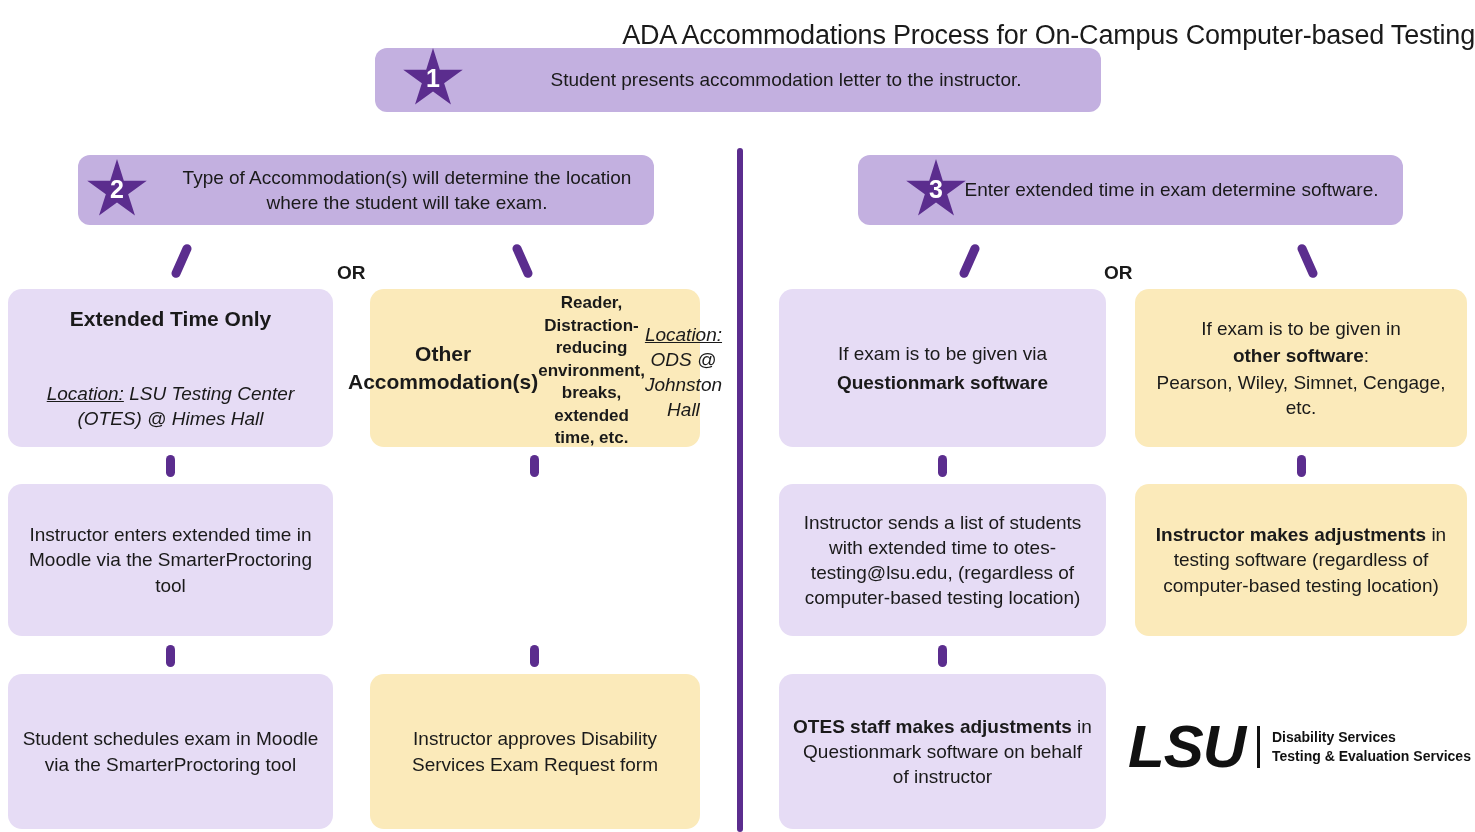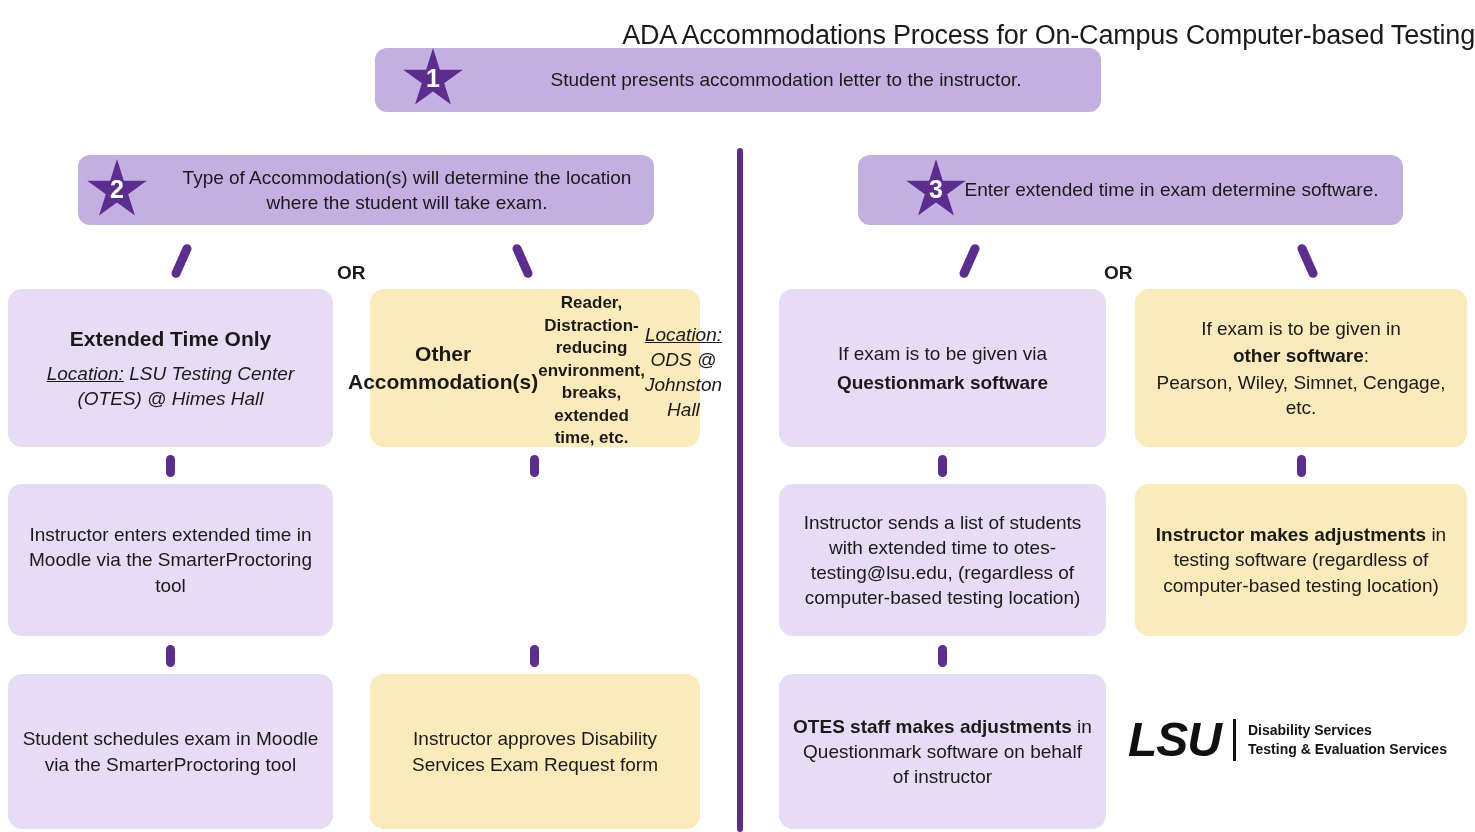--- a/index.html
+++ b/index.html
@@ -115,21 +115,21 @@
   .logo {
     position: absolute;
     left: 1128px;
     top: 712px;
     display: flex;
     align-items: center;
   }
   .logo-mark {
     font-family: "Liberation Sans", sans-serif;
     font-weight: bold;
-    font-size: 48px;
+    font-size: 60px;
     letter-spacing: -1px;
     color: #111111;
     font-style: italic;
     text-align: center;
   }
   .logo-rule {
     width: 3px;
     height: 42px;
     background: #111111;
     margin: 0 12px;
@@ -161,21 +161,21 @@
     <span class="inner">Type of Accommodation(s) will determine the location where the student will take exam.</span>
   </div>
   <div class="star" style="left:86px; top:159px;">
     <span>2</span>
   </div>
 
   <div class="diag left" style="left:177px; top:243px;"></div>
   <div class="diag right" style="left:518px; top:243px;"></div>
   <div class="or-label" style="left:337px; top:262px;">OR</div>
 
-  <div class="box lav" style="left:8px; top:289px; width:325px; height:158px; flex-direction:column;">
+  <div class="box lav" style="left:8px; top:289px; width:325px; height:158px; flex-direction:column;gap:20px;">
     <span class="ln hdr">Extended Time Only</span>
     <span class="sp"></span>
     <span class="ln">
       <span class="i u">Location:</span><span class="i"> LSU Testing Center (OTES) @ Himes Hall</span>
     </span>
   </div>
 
   <div class="tick" style="left:166px; top:455px; height:22px;"></div>
 
   <div class="box lav" style="left:8px; top:484px; width:325px; height:152px;">

